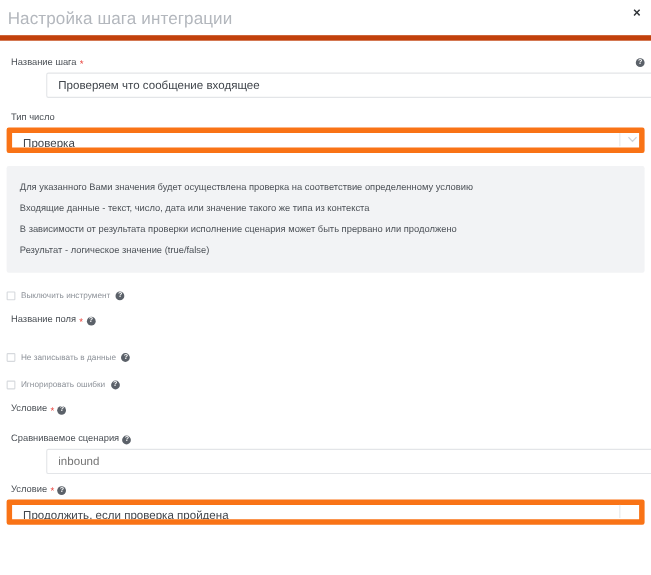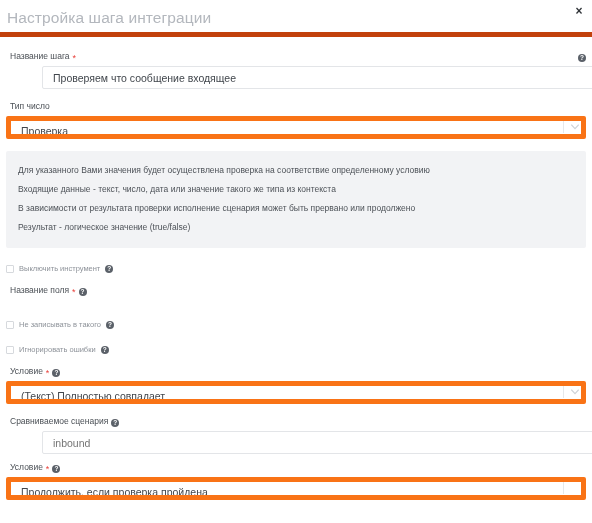--- a/index.html
+++ b/index.html
@@ -261,49 +261,40 @@
       <span>Название поля</span>
       <span class="req">*</span>
       <span class="help-icon">?</span>
     </div>
   </div>
 
   <div class="spacer-16"></div>
 
   <div class="checkbox-row">
     <span class="cb-box"></span>
-    <span class="cb-label">Не записывать в такого</span>
+    <span class="cb-label">Не записывать в данные</span>
     <span class="help-icon">?</span>
   </div>
 
   <div class="spacer-12"></div>
 
   <div class="checkbox-row">
     <span class="cb-box"></span>
     <span class="cb-label">Игнорировать ошибки</span>
     <span class="help-icon">?</span>
   </div>
 
   <div class="spacer-12"></div>
 
   <div>
     <div class="field-label">
       <span>Условие</span>
       <span class="req">*</span>
       <span class="help-icon">?</span>
     </div>
-    <div class="select-wrap">
-      <div class="select-box">(Текст) Полностью совпадает</div>
-      <div class="select-sep"></div>
-      <div class="select-arrow">
-        <svg width="8" height="6" viewBox="0 0 8 6">
-            <path d="M0.6 1 L4 4.6 L7.4 1" stroke="#cfd3d8" stroke-width="1.1" fill="none" stroke-linecap="round"></path>
-          </svg>
-      </div>
-    </div>
   </div>
 
   <div class="spacer-12"></div>
 
   <div>
     <div class="field-label">
       <span>Сравниваемое сценария</span>
       <span class="help-icon">?</span>
     </div>
     <input class="text-input placeholder-style" type="text" placeholder="inbound" style="">

